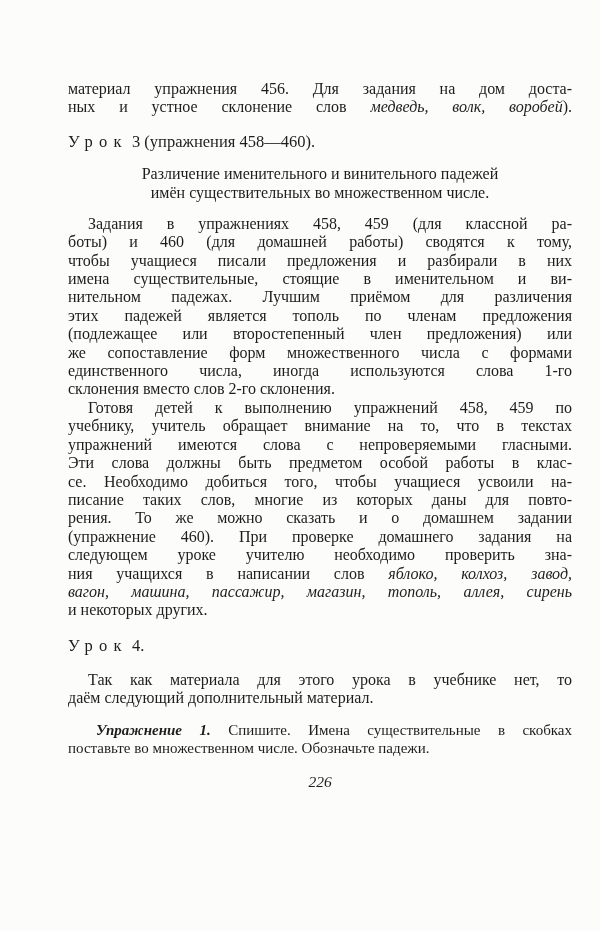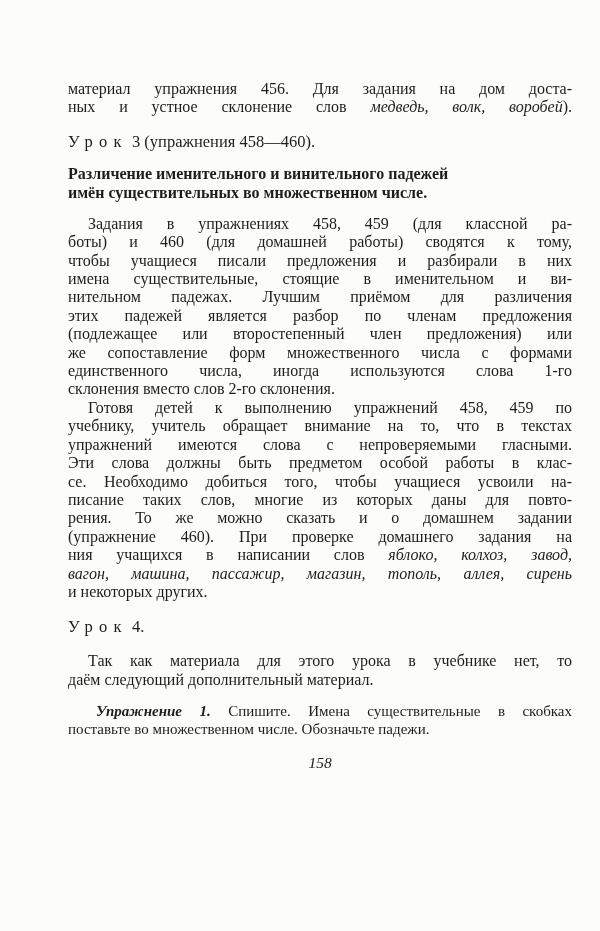--- a/index.html
+++ b/index.html
@@ -32,21 +32,22 @@
   .para.small .line.ind { text-indent: 28px; }
 
   .lesson {
     font-size: 16.5px;
     line-height: 20px;
   }
   .lesson .w { letter-spacing: 0.38em; }
   .lesson .r { margin-left: 0.25em; }
 
   .heading {
-    font-weight: bold;
+    text-align: center;
+    font-weight: normal;
     font-size: 16px;
     line-height: 19.5px;
   }
 
   .footer {
     text-align: center;
     font-style: italic;
     font-size: 15.5px;
     margin-top: 16px;
   }
@@ -68,43 +69,44 @@
       <div class="heading" style="margin-top: 12px;">
         <div class="line nj"><span class="n">Различение именительного и винительного падежей</span></div>
         <div class="line nj"><span class="n">имён существительных во множественном числе.</span></div>
       </div>
       <div class="para" style="margin-top: 12px;">
         <div class="line ind"><span class="n">Задания в упражнениях 458, 459 (для классной ра-</span></div>
         <div class="line"><span class="n">боты) и 460 (для домашней работы) сводятся к тому,</span></div>
         <div class="line"><span class="n">чтобы учащиеся писали предложения и разбирали в них</span></div>
         <div class="line"><span class="n">имена существительные, стоящие в именительном и ви-</span></div>
         <div class="line"><span class="n">нительном падежах. Лучшим приёмом для различения</span></div>
-        <div class="line"><span class="n">этих падежей является разбор по членам предложения</span></div>
+        <div class="line"><span class="n">этих падежей является тополь по членам предложения</span></div>
         <div class="line"><span class="n">(подлежащее или второстепенный член предложения) или</span></div>
         <div class="line"><span class="n">же сопоставление форм множественного числа с формами</span></div>
         <div class="line"><span class="n">единственного числа, иногда используются слова 1-го</span></div>
         <div class="line nj"><span class="n">склонения вместо слов 2-го склонения.</span></div>
       </div>
       <div class="para">
         <div class="line ind"><span class="n">Готовя детей к выполнению упражнений 458, 459 по</span></div>
         <div class="line"><span class="n">учебнику, учитель обращает внимание на то, что в текстах</span></div>
         <div class="line"><span class="n">упражнений имеются слова с непроверяемыми гласными.</span></div>
         <div class="line"><span class="n">Эти слова должны быть предметом особой работы в клас-</span></div>
         <div class="line"><span class="n">се. Необходимо добиться того, чтобы учащиеся усвоили на-</span></div>
         <div class="line"><span class="n">писание таких слов, многие из которых даны для повто-</span></div>
         <div class="line"><span class="n">рения. То же можно сказать и о домашнем задании</span></div>
         <div class="line"><span class="n">(упражнение 460). При проверке домашнего задания на</span></div>
+        <div class="line"><span class="n">следующем уроке учителю необходимо проверить зна-</span></div>
         <div class="line"><span class="n">ния учащихся в написании слов </span><span class="i">яблоко, колхоз, завод,</span></div>
         <div class="line"><span class="i">вагон, машина, пассажир, магазин, тополь, аллея, сирень</span></div>
         <div class="line nj"><span class="n">и некоторых других.</span></div>
       </div>
       <div class="lesson" style="margin-top: 16px;"><span class="w">Урок</span><span class="r">4.</span></div>
       <div class="para" style="margin-top: 15px;">
         <div class="line ind"><span class="n">Так как материала для этого урока в учебнике нет, то</span></div>
         <div class="line nj"><span class="n">даём следующий дополнительный материал.</span></div>
       </div>
       <div class="para small" style="margin-top: 13px;">
         <div class="line ind"><span class="bi">Упражнение 1.</span><span class="n"> Спишите. Имена существительные в скобках</span></div>
         <div class="line nj"><span class="n">поставьте во множественном числе. Обозначьте падежи.</span></div>
       </div>
     </div>
-  <div class="footer">158</div>
+  <div class="footer">226</div>
 </div>
 
 </body></html>

